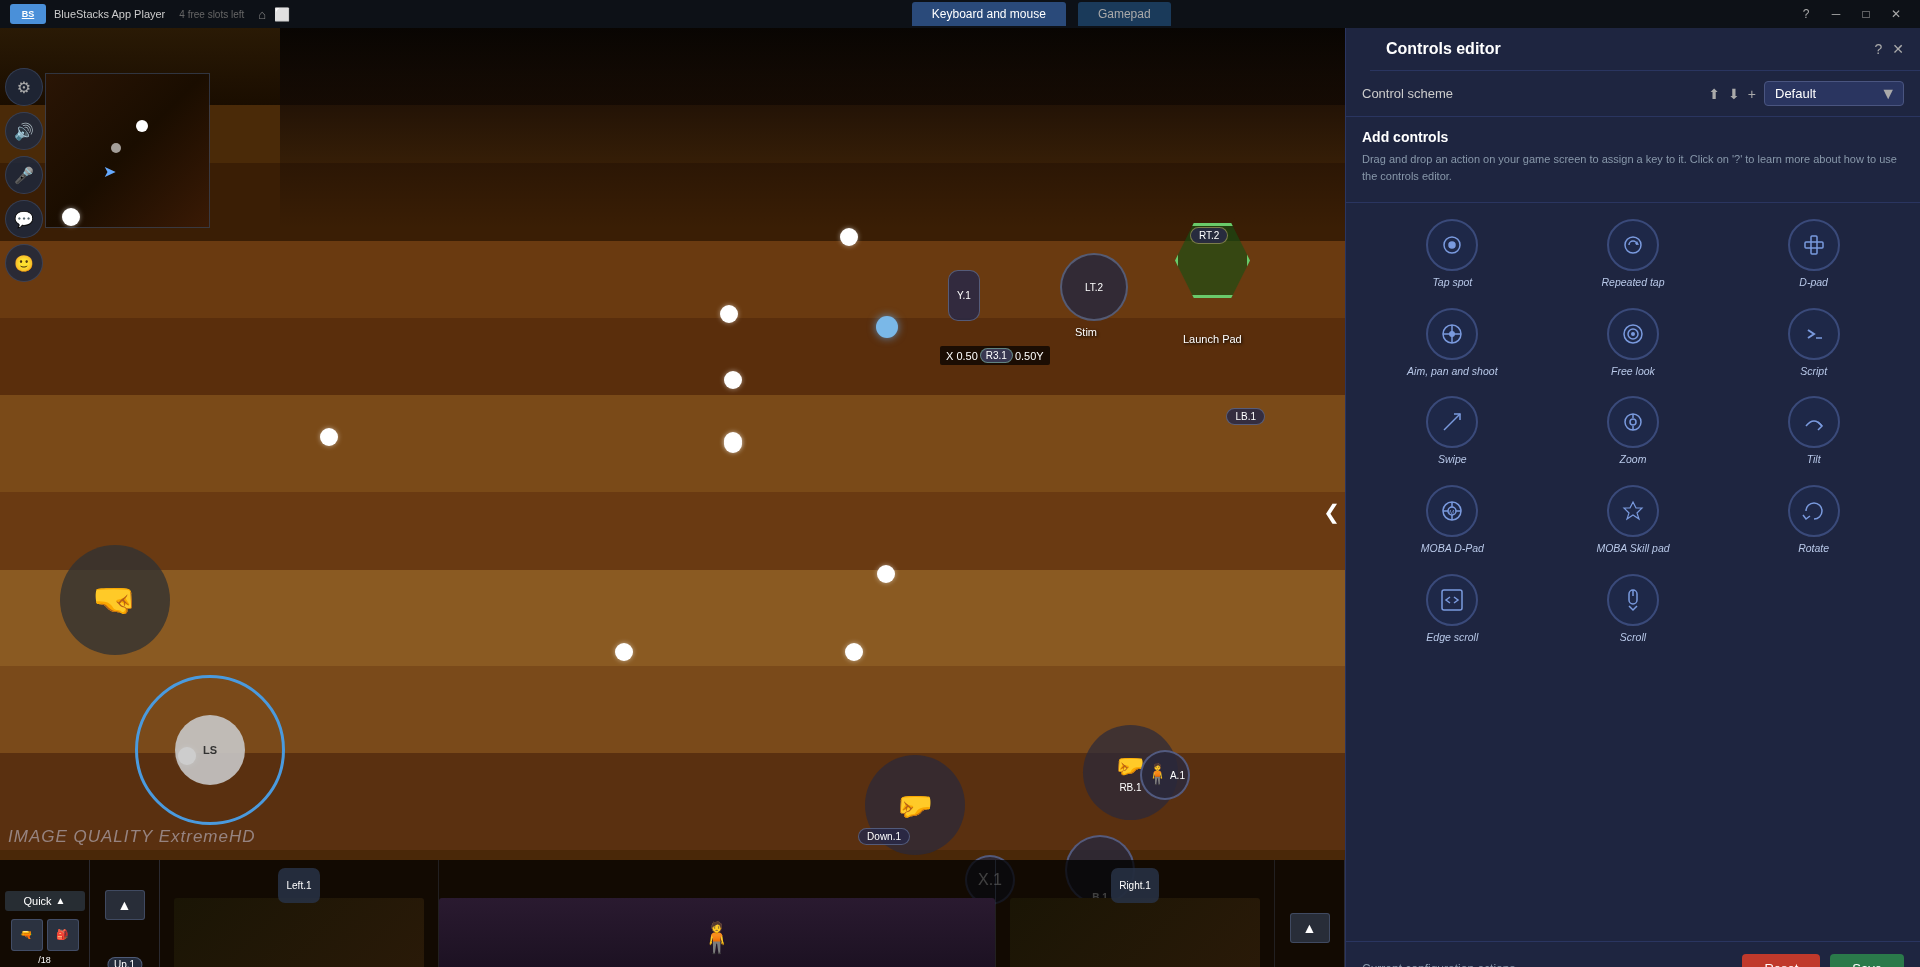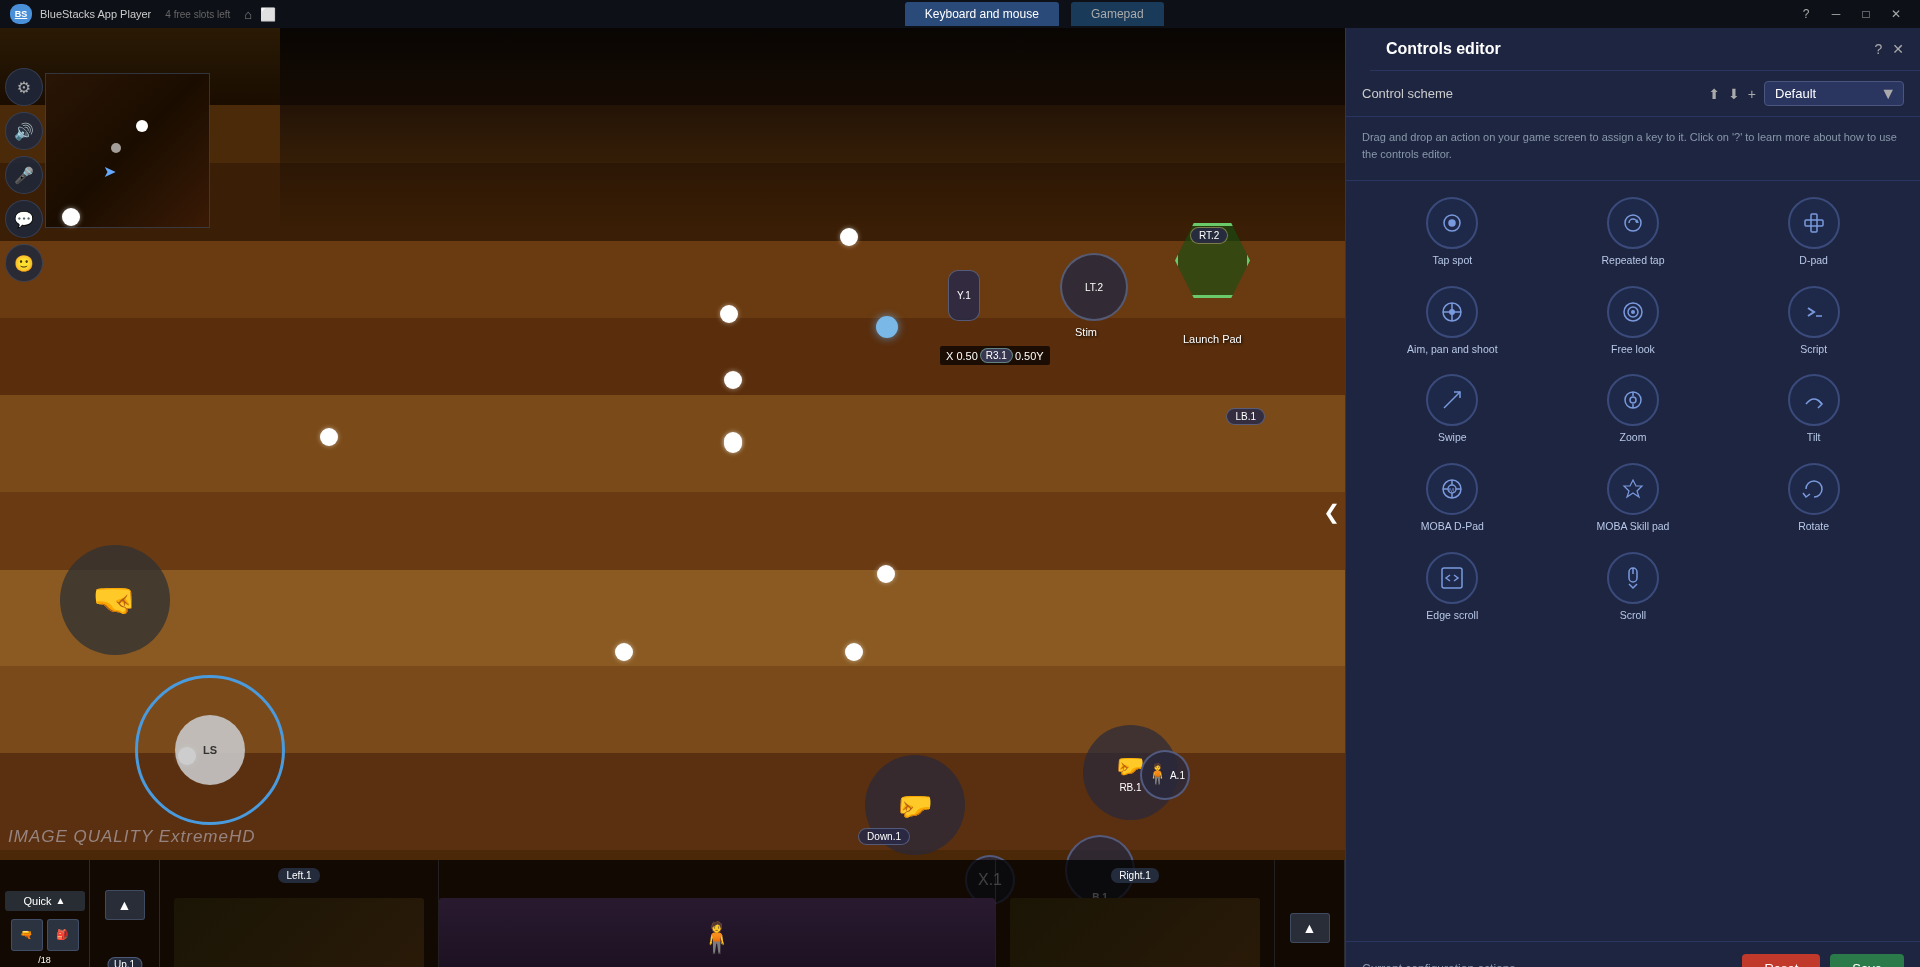--- a/index.html
+++ b/index.html
@@ -16,23 +16,23 @@
 
     
     .staircase {
       position: absolute;
       top: 0; left: 0; right: 0; bottom: 0;
       background:
         linear-gradient(180deg, #2a1a05 0%, #1a0d00 8%, #4a2a08 8%, #4a2a08 14%, #3a1e05 14%, #3a1e05 22%, #6a3a10 22%, #6a3a10 30%, #5a2e0c 30%, #5a2e0c 38%, #7a4a18 38%, #7a4a18 48%, #6a3a12 48%, #6a3a12 56%, #8a5a22 56%, #8a5a22 66%, #7a4a1a 66%, #7a4a1a 75%, #5a3010 75%, #5a3010 85%, #4a2808 85%, #4a2808 100%);
     }
 
     .bs-icon {
-      width: 22px; height: 20px;
+      width: 36px; height: 20px;
       background: #4a90d9;
-      border-radius: 9px;
+      border-radius: 3px;
       display: flex; align-items: center; justify-content: center;
       font-size: 9px; color: #fff; font-weight: bold; text-decoration: underline;
     }
 
     .tab-btn {
       padding: 5px 20px;
       border: none;
       cursor: pointer;
       font-size: 12px;
       border-radius: 3px 3px 0 0;
@@ -300,21 +300,21 @@
       justify-content: center;
       position: relative;
     }
 
     .slot-label {
       position: absolute;
       top: 8px;
       background: rgba(40,50,70,0.85);
       color: white;
       font-size: 10px;
-      padding: 2px 8px;
+      padding: 12px 8px;
       border-radius: 7px;
     }
 
     .slot-image {
       width: 90%;
       height: 80px;
       background: linear-gradient(135deg, #1a1505 0%, #2a1a08 100%);
       border-radius: 3px;
       margin-top: 20px;
     }
@@ -575,20 +575,21 @@
     
     .panel-controls-grid {
       padding: 8px 16px 4px;
     }
 
     .panel-row {
       display: grid;
       grid-template-columns: repeat(3, 1fr);
       gap: 0;
       margin-bottom: 4px;
+      font-style: italic;
     }
 
     .ctrl-cell {
       display: flex;
       flex-direction: column;
       align-items: center;
       padding: 8px 4px 6px;
       cursor: pointer;
       border-radius: 6px;
     }
@@ -839,20 +840,21 @@
           <div class="scheme-select-wrapper">
             <select class="scheme-select">
               <option>Default</option>
             </select>
             <span class="scheme-select-arrow">▼</span>
           </div>
         </div>
       </div>
 
       <div class="add-controls-section">
+        <div class="add-controls-title">Add controls</div>
         <div class="add-controls-desc">Drag and drop an action on your game screen to assign a key to it. Click on '?' to learn more about how to use the controls editor.</div>
       </div>
 
       <div class="panel-controls-grid">
 
         <div class="panel-row">
           <div class="ctrl-cell">
             <div class="ctrl-icon-wrap">
               <svg width="28" height="28" viewBox="0 0 28 28" class="svg-icon">
                 <circle cx="14" cy="14" r="8" fill="none" stroke="#7a9ade" stroke-width="1.5"></circle>

